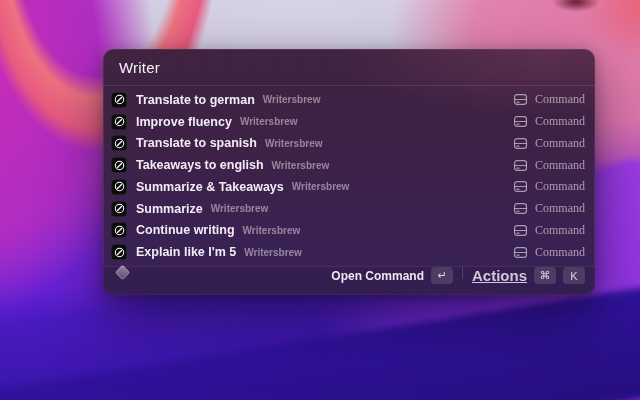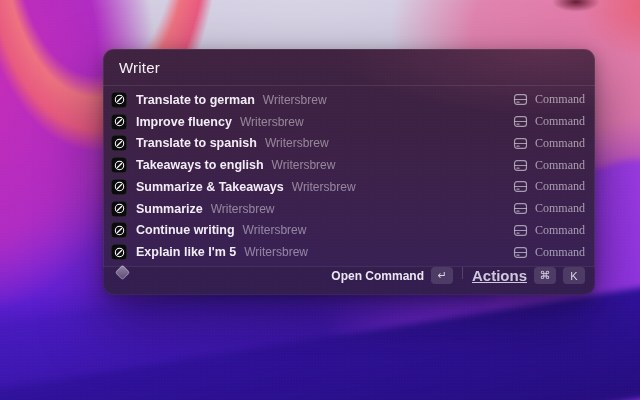--- a/index.html
+++ b/index.html
@@ -44,21 +44,21 @@
   .win-header{flex:0 0 36px;display:flex;align-items:center;padding:0 16px;
     border-bottom:1px solid rgba(255,255,255,.09);}
   .search-text{font-size:15px;font-weight:500;letter-spacing:.2px;color:#f5f1f7;}
 
   .list{flex:1 1 auto;display:flex;flex-direction:column;padding:3px 4px;}
   .row{flex:1;display:flex;align-items:center;padding:0 6px 0 4px;border-radius:7px;text-align:center;}
   .row-icon{flex:0 0 16px;width:16px;height:16px;border-radius:4px;background:#0b0a0c;
     display:flex;align-items:center;justify-content:center;margin-right:9px;
     box-shadow:inset 0 0 0 .5px rgba(255,255,255,.18);}
   .row-title{font-size:12.5px;font-weight:600;color:#f2edf5;white-space:nowrap;}
-  .row-sub{font-size:12px;font-weight:400;color:rgba(255,255,255,.45);margin-left:8px;white-space:nowrap;}
+  .row-sub{font-size:10px;font-weight:700;color:rgba(255,255,255,.45);margin-left:8px;white-space:nowrap;}
   .row-acc{margin-left:auto;display:flex;align-items:center;gap:7px;color:rgba(255,255,255,.55);font-family:Liberation Serif, serif;}
   .acc-label{font-size:12px;color:rgba(255,255,255,.55);}
 
   .footer{flex:0 0 28px;display:flex;align-items:flex-start;gap:8px;padding:0 10px;
     border-top:1px solid rgba(255,255,255,.08);background:rgba(46,28,72,.45);}
   .gem{width:11px;height:11px;transform:rotate(45deg);border-radius:2.5px;margin-left:4px;
     background:linear-gradient(135deg,rgba(230,220,240,.55),rgba(140,120,160,.45));
     box-shadow:inset 0 0 0 1px rgba(255,255,255,.22);}
   .spacer{flex:1;}
   .footer-action{display:flex;align-items:center;gap:7px;}

